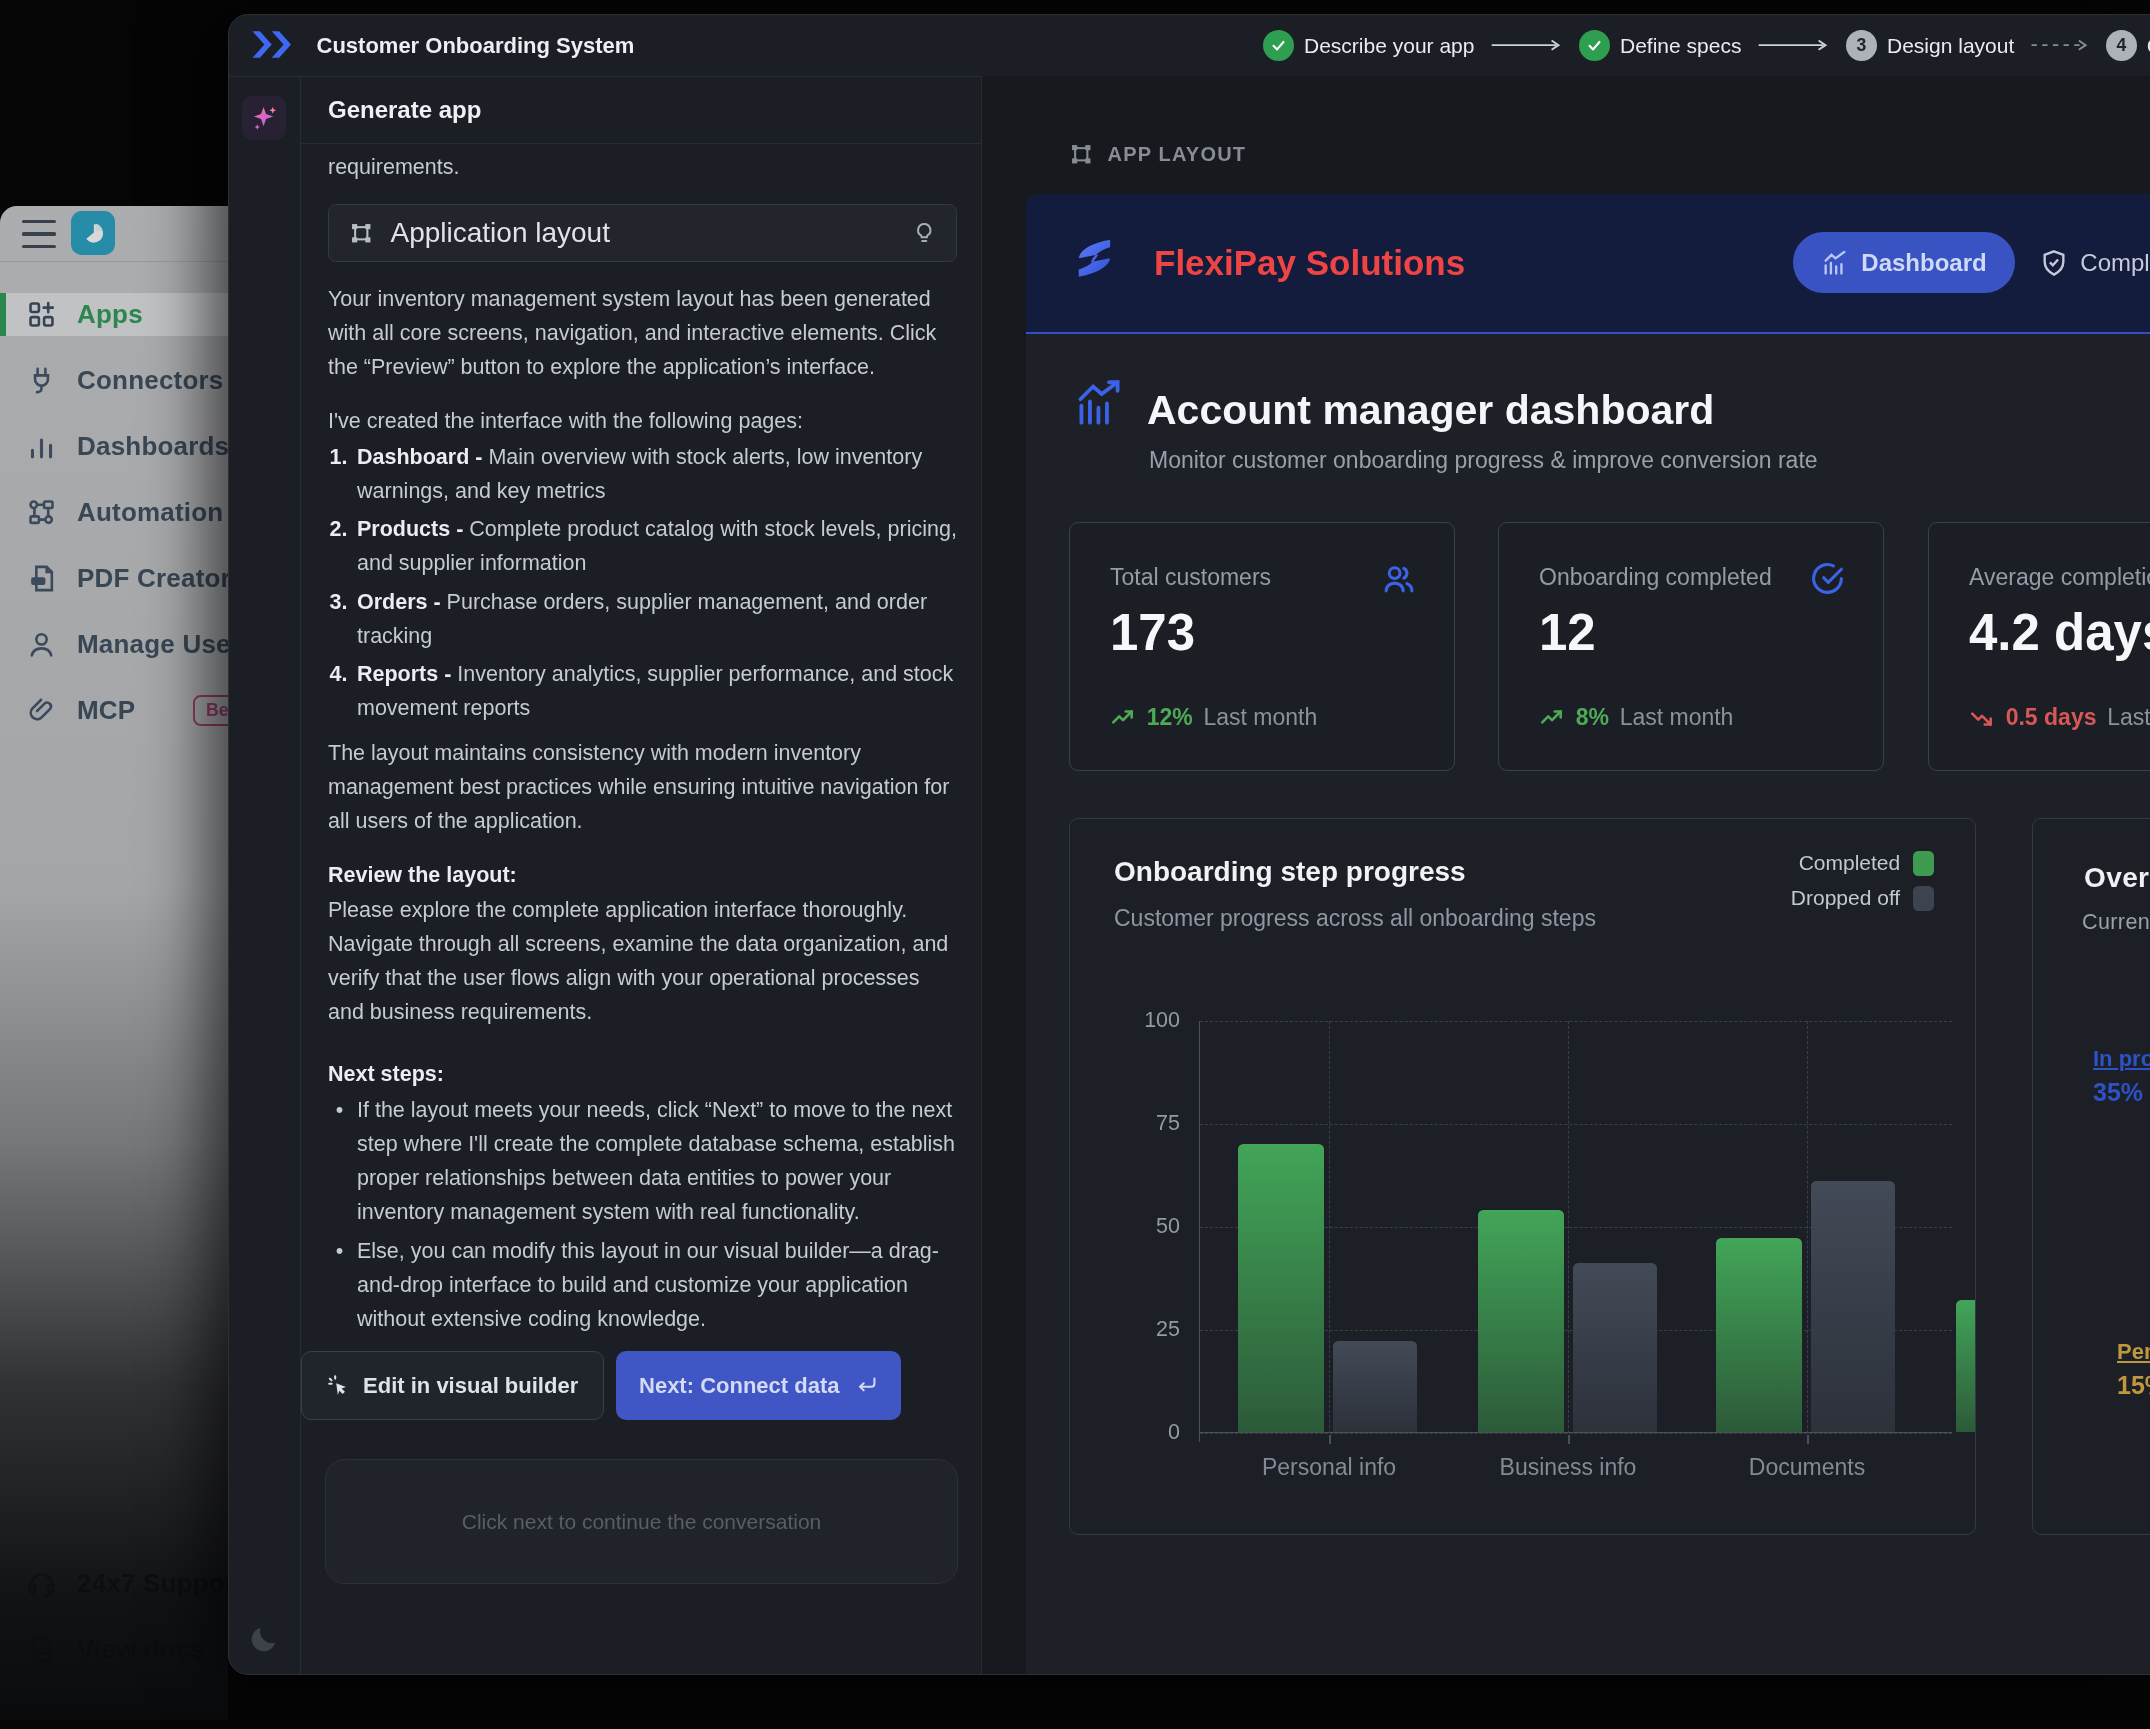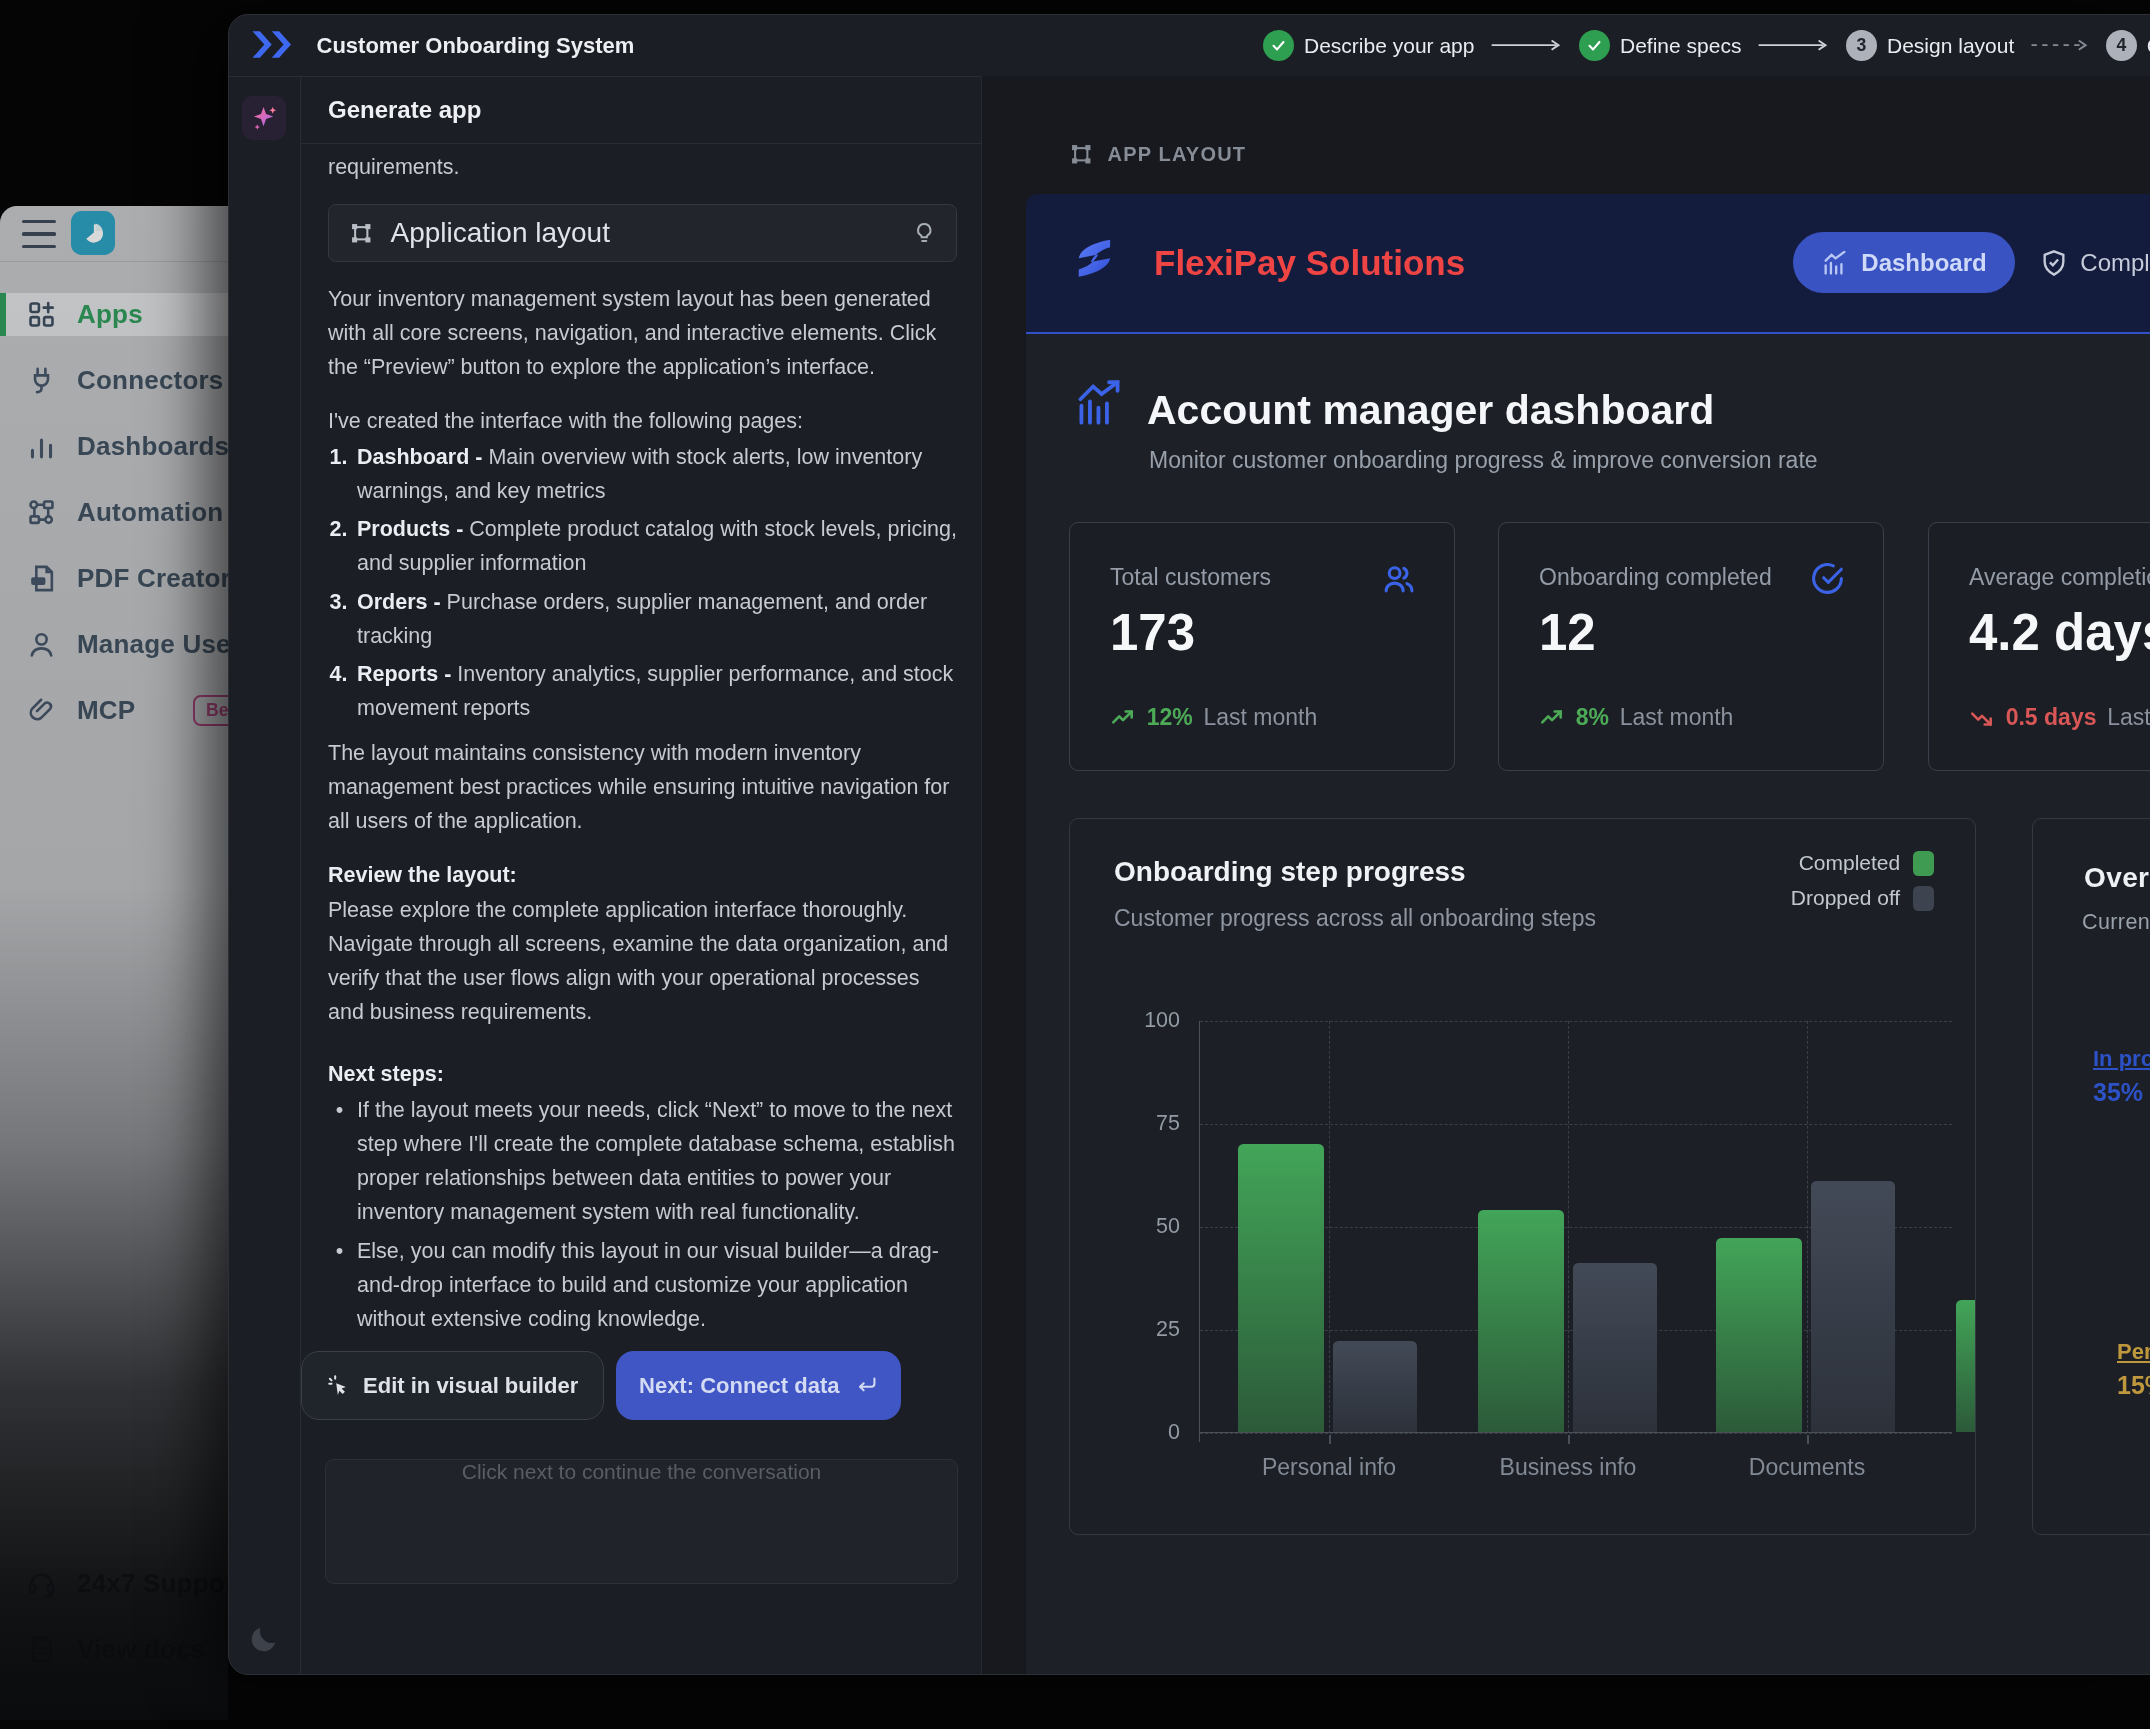--- a/index.html
+++ b/index.html
@@ -53,25 +53,25 @@
   .chip .bulb{color:#a7adb5;}
   .oli{position:relative;padding-left:29px;margin-bottom:4.6px;}
   .oli .n{position:absolute;left:1.5px;font-weight:700;color:#eaedf1;}
   .uli{position:relative;padding-left:29px;margin-bottom:4.6px;}
   .uli::before{content:"•";position:absolute;left:7.7px;color:#c6cad1;}
   .mb0{margin-bottom:1.5px !important;}
   .mb14{margin-bottom:10.7px !important;}
   .mb36{margin-bottom:28px !important;}
 
   .btn-row{position:absolute;left:71px;top:1336px;width:601px;display:flex;justify-content:flex-end;gap:12.3px;}
-  .btn{height:69px;border-radius:18px;display:flex;align-items:center;font-size:22px;font-weight:600;box-sizing:border-box;white-space:nowrap;}
+  .btn{height:69px;border-radius:10px;display:flex;align-items:center;font-size:22px;font-weight:600;box-sizing:border-box;white-space:nowrap;}
   .btn .bic{width:24.5px;height:24.5px;flex:0 0 24.5px;}
   .btn-ghost{background:#20242b;border:0.8px solid #3a3f48;color:#dfe2e7;padding:0 24.5px;gap:12.3px;}
   .btn-primary{background:#4156c5;color:#d3daf4;padding:12px 23px;gap:14px;}
-  .chat-input{position:absolute;left:96px;top:1444px;width:631px;height:123px;background:#202329;border:0.8px solid #2c3037;border-radius:9px;display:flex;align-items:flex-start;justify-content:center;font-size:21px;color:#595e66;}
+  .chat-input{position:absolute;left:96px;top:1444px;width:631px;height:123px;background:#202329;border:0.8px solid #2c3037;border-radius:20px;display:flex;align-items:center;justify-content:center;font-size:21px;color:#595e66;}
 
   
   .panel{position:absolute;left:752px;top:61px;width:1171px;bottom:0;background:#17191e;border-left:0.8px solid #262a31;}
   .al-row{position:absolute;left:87px;top:66px;display:flex;align-items:center;gap:14px;color:#878d96;}
   .al-row .aic{width:24.5px;height:24.5px;}
   .al-label{font-size:20px;font-weight:700;letter-spacing:1.2px;}
   .frame{position:absolute;left:44px;top:118px;width:1127px;bottom:0;background:#1d2026;border-top-left-radius:12.3px;overflow:hidden;}
   .navy{position:absolute;left:0;top:0;width:100%;height:138px;background:#141c3e;border-bottom:2.3px solid #3250c8;display:flex;align-items:center;}
   .brand-logo{margin-left:43px;flex:0 0 auto;}
   .brand{font-size:35px;font-weight:700;color:#ef4444;margin-left:36px;white-space:nowrap;}

